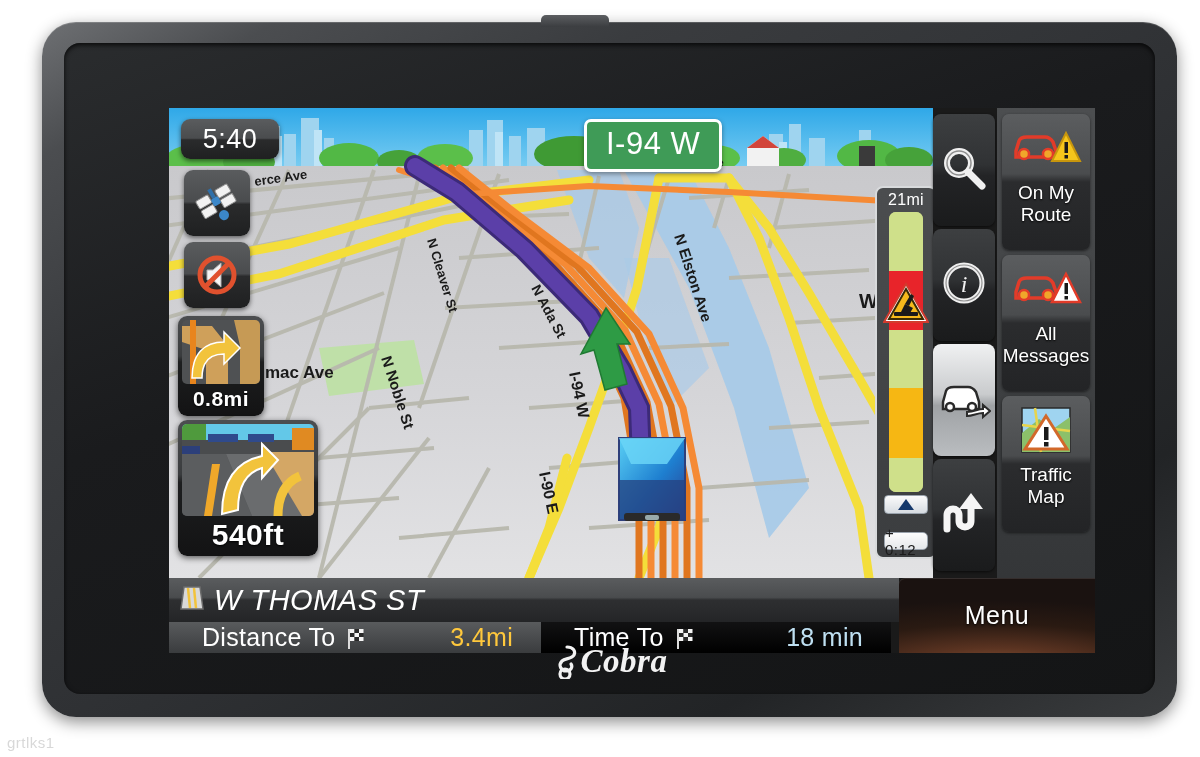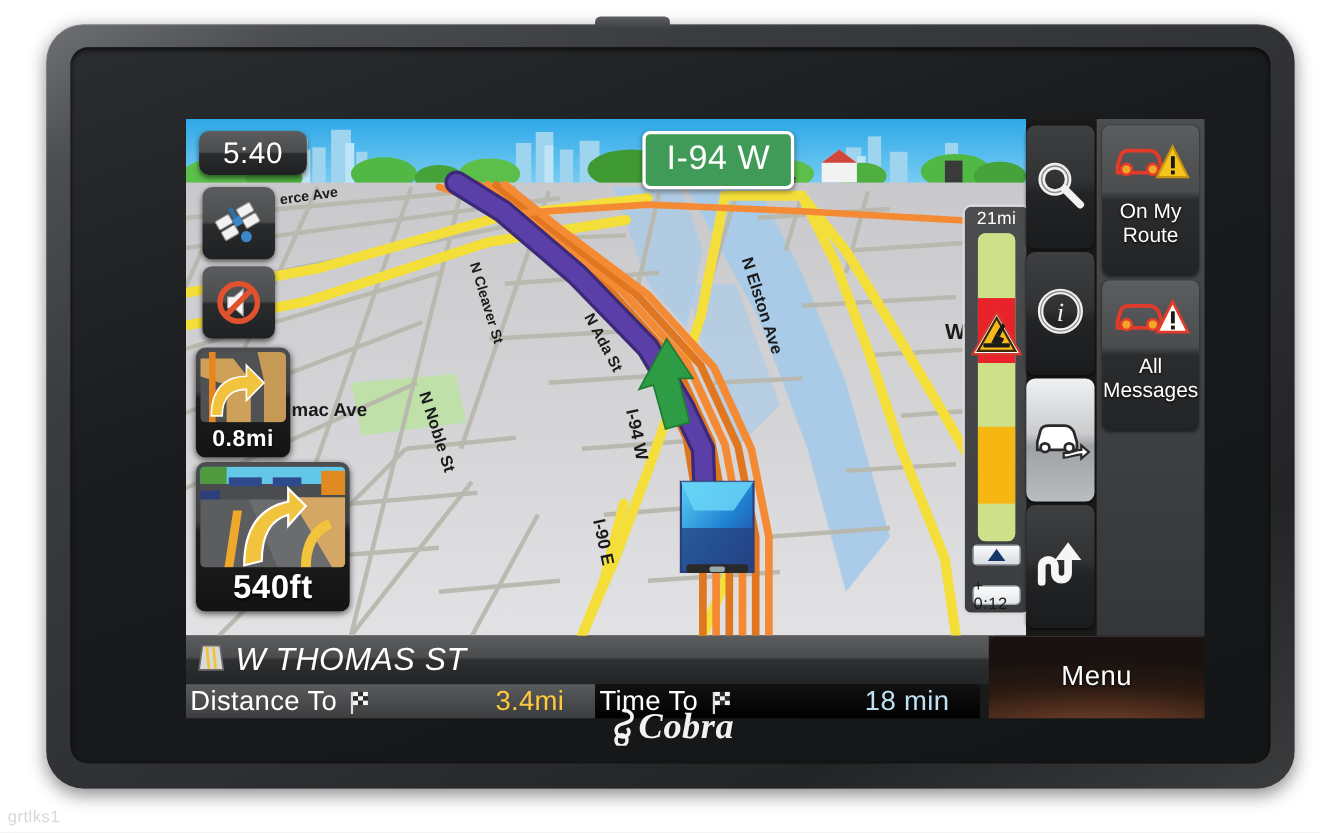--- a/index.html
+++ b/index.html
@@ -167,21 +167,21 @@
     display:flex; align-items:center; padding-left: 10px; gap: 9px;
   }
   #street-bar .st-name { color:#fff; font-size: 29px; letter-spacing:.5px;font-style:italic; }
   #info-bar {
     position:absolute; left:0; top:514px; width: 730px; height: 31px;
     display:flex; align-items:stretch;
   }
   .halfbar { display:flex; align-items:center; height:100%; }
   #dist-half { width: 372px; background: linear-gradient(180deg,#595b5d,#3a3c3e); }
   #time-half { width: 350px; background: linear-gradient(180deg,#121213,#000); }
-  .hb-lab { color:#fff; font-size:25px; padding-left: 4px; letter-spacing:.3px; }
+  .hb-lab { color:#fff; font-size:25px; padding-left: 14px; letter-spacing:.3px;margin-left:19px; }
   .hb-flag { padding-left: 10px; display:flex; align-items:center; }
   .hb-val { margin-left:auto; padding-right: 28px; font-size: 25px; letter-spacing:.3px; }
   #dist-val { color:#ffc83c; }
   #time-val { color:#bfe0f2; }
 
   #menu-btn {
     position:absolute; left: 730px; top: 470px; width: 196px; height: 75px;
     border-radius: 6px 0 0 0;
     background:
       radial-gradient(ellipse 150% 90% at 50% 120%, #8a5436 0%, #5a3321 30%, #2a1a12 65%, #1a1210 100%);
@@ -532,20 +532,37 @@
                 <circle cx="38" cy="27" r="5" fill="#f0a62a" stroke="#e23b29" stroke-width="2.5"></circle>
                 <polygon points="56,6 70,34 42,34" fill="#ffffff" stroke="#e23b29" stroke-width="2.5"></polygon>
                 <rect x="54.5" y="15" width="3.5" height="11" fill="#1a1a1a"></rect>
                 <rect x="54.5" y="28" width="3.5" height="3.5" fill="#1a1a1a"></rect>
               </svg>
             </div>
             <div class="sb-lab">All</div>
             <div class="sb-lab">Messages</div>
           </div>
 
+          <div class="sidebtn">
+            <div class="sb-ico">
+              <svg width="54" height="50" viewBox="0 0 54 50">
+                <rect x="3" y="3" width="48" height="44" fill="#9fd4f0" stroke="#2a2a2a" stroke-width="1.5"></rect>
+                <polygon points="3,28 20,14 34,24 51,12 51,47 3,47" fill="#8bc06a"></polygon>
+                <g stroke="#e8d44a" stroke-width="2.5" fill="none">
+                  <path d="M 3,20 L 51,26"></path>
+                    <path d="M 16,3 L 22,47"></path>
+                </g>
+                <polygon points="27,11 48,44 6,44" fill="#ffffff" stroke="#d2682a" stroke-width="3"></polygon>
+                <rect x="25" y="22" width="4.5" height="13" fill="#1a1a1a"></rect>
+                <rect x="25" y="37" width="4.5" height="4.5" fill="#1a1a1a"></rect>
+              </svg>
+            </div>
+            <div class="sb-lab">Traffic</div>
+            <div class="sb-lab">Map</div>
+          </div>
         </div>
 
         <div id="street-bar">
           <span>
             <svg width="26" height="28" viewBox="0 0 26 28">
               <path d="M 5,3 L 21,3 L 24,25 L 2,25 Z" fill="#d9d9d9" stroke="#6b6b6b" stroke-width="1.5"></path>
               <path d="M 9,4 L 11,24" stroke="#f2c33c" stroke-width="2.5"></path>
               <path d="M 15,4 L 17,24" stroke="#f2c33c" stroke-width="2.5"></path>
             </svg>
           </span>

